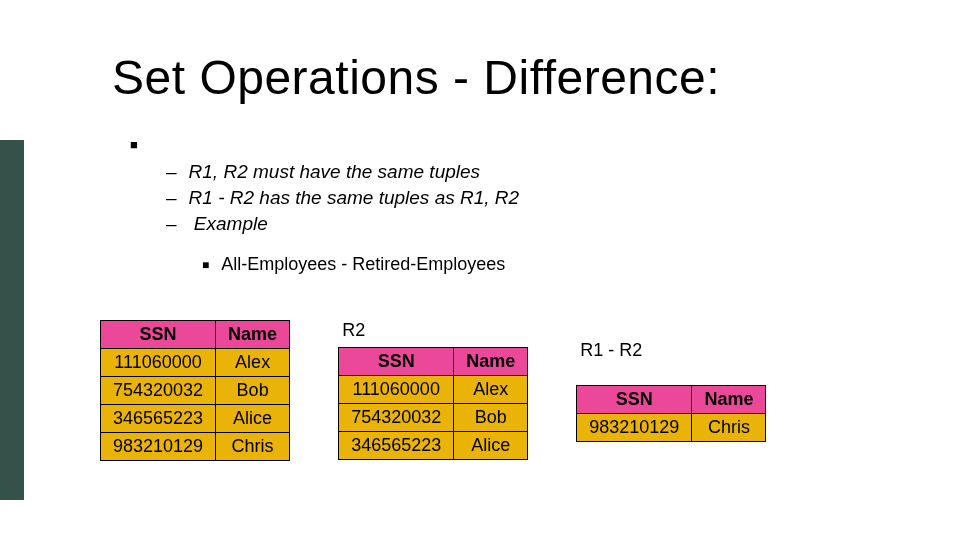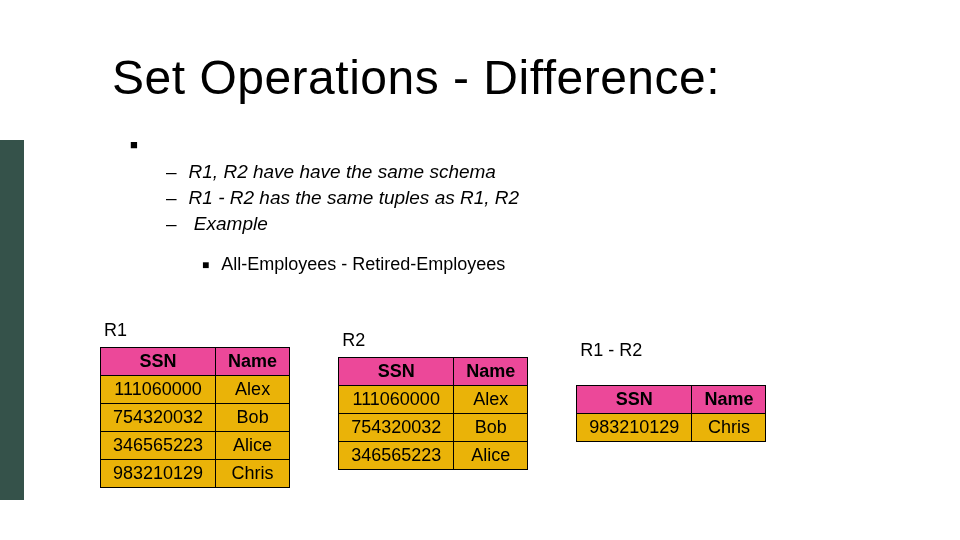--- a/index.html
+++ b/index.html
@@ -98,51 +98,50 @@
   th, td {
     border: 1px solid #000;
     padding: 3px 12px;
     text-align: center;
     background: #eab308;
   }
   th {
     font-weight: 700;
     background: #ec4899;
   }
-  .tbl-r2 { margin-top: 10px; }
+  .tbl-r2 { }
   .tbl-r3 { margin-top: 20px; }
   .tbl-r3 table { margin-top: 18px; }
 </style>
 </head>
 <body>
 
 <div class="slide">
   <div class="accent-bar"></div>
 
   <h1 class="title">Set Operations - Difference:</h1>
 
   <ul class="top">
     <li>
       <ul class="sub">
-        <li>R1, R2 have have the same schema</li>
+        <li>R1, R2 must have the same tuples</li>
         <li>R1 - R2 has the same tuples as R1, R2</li>
         <li>
           <span>Example</span>
           <ul class="subsub">
             <li>All-Employees  -  Retired-Employees</li>
           </ul>
         </li>
       </ul>
     </li>
   </ul>
 
   <div class="tables">
 
     <div class="tbl-wrap">
-      <div class="tbl-label">R1</div>
       <table>
         <tbody>
             <tr>
           <th>SSN</th>
           <th>Name</th>
         </tr>
         <tr>
           <td>111060000</td>
           <td>Alex</td>
         </tr>

